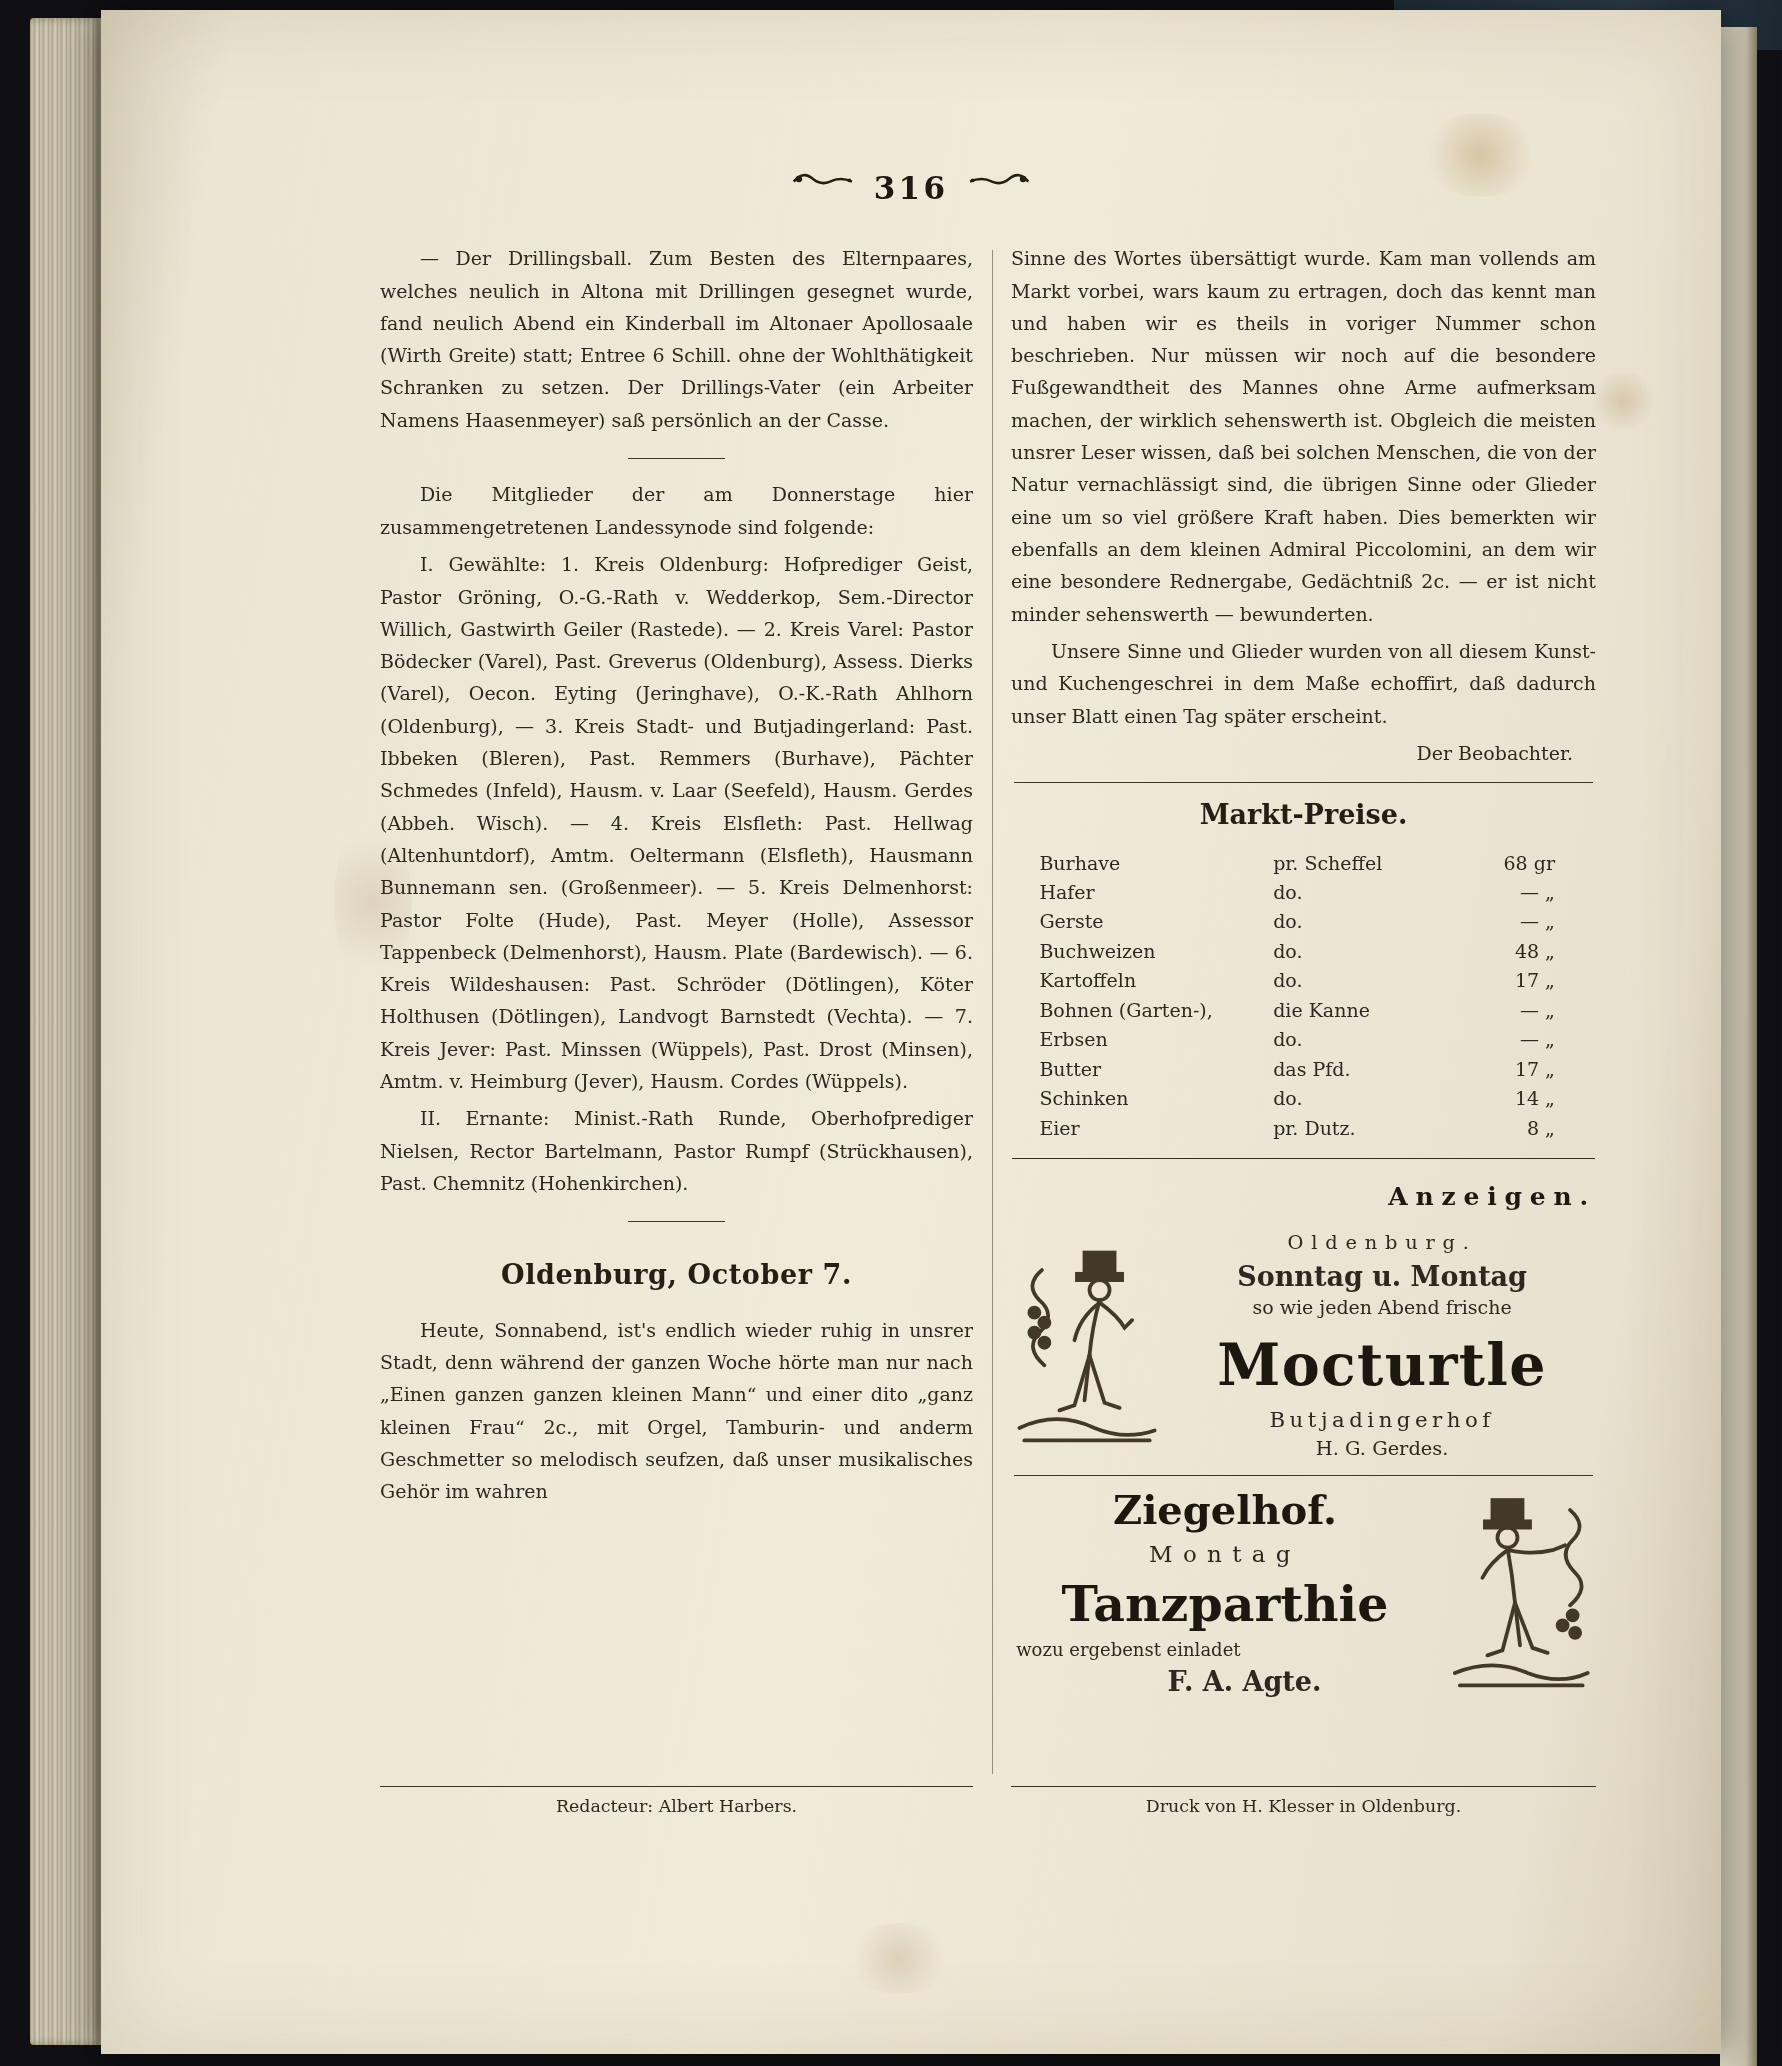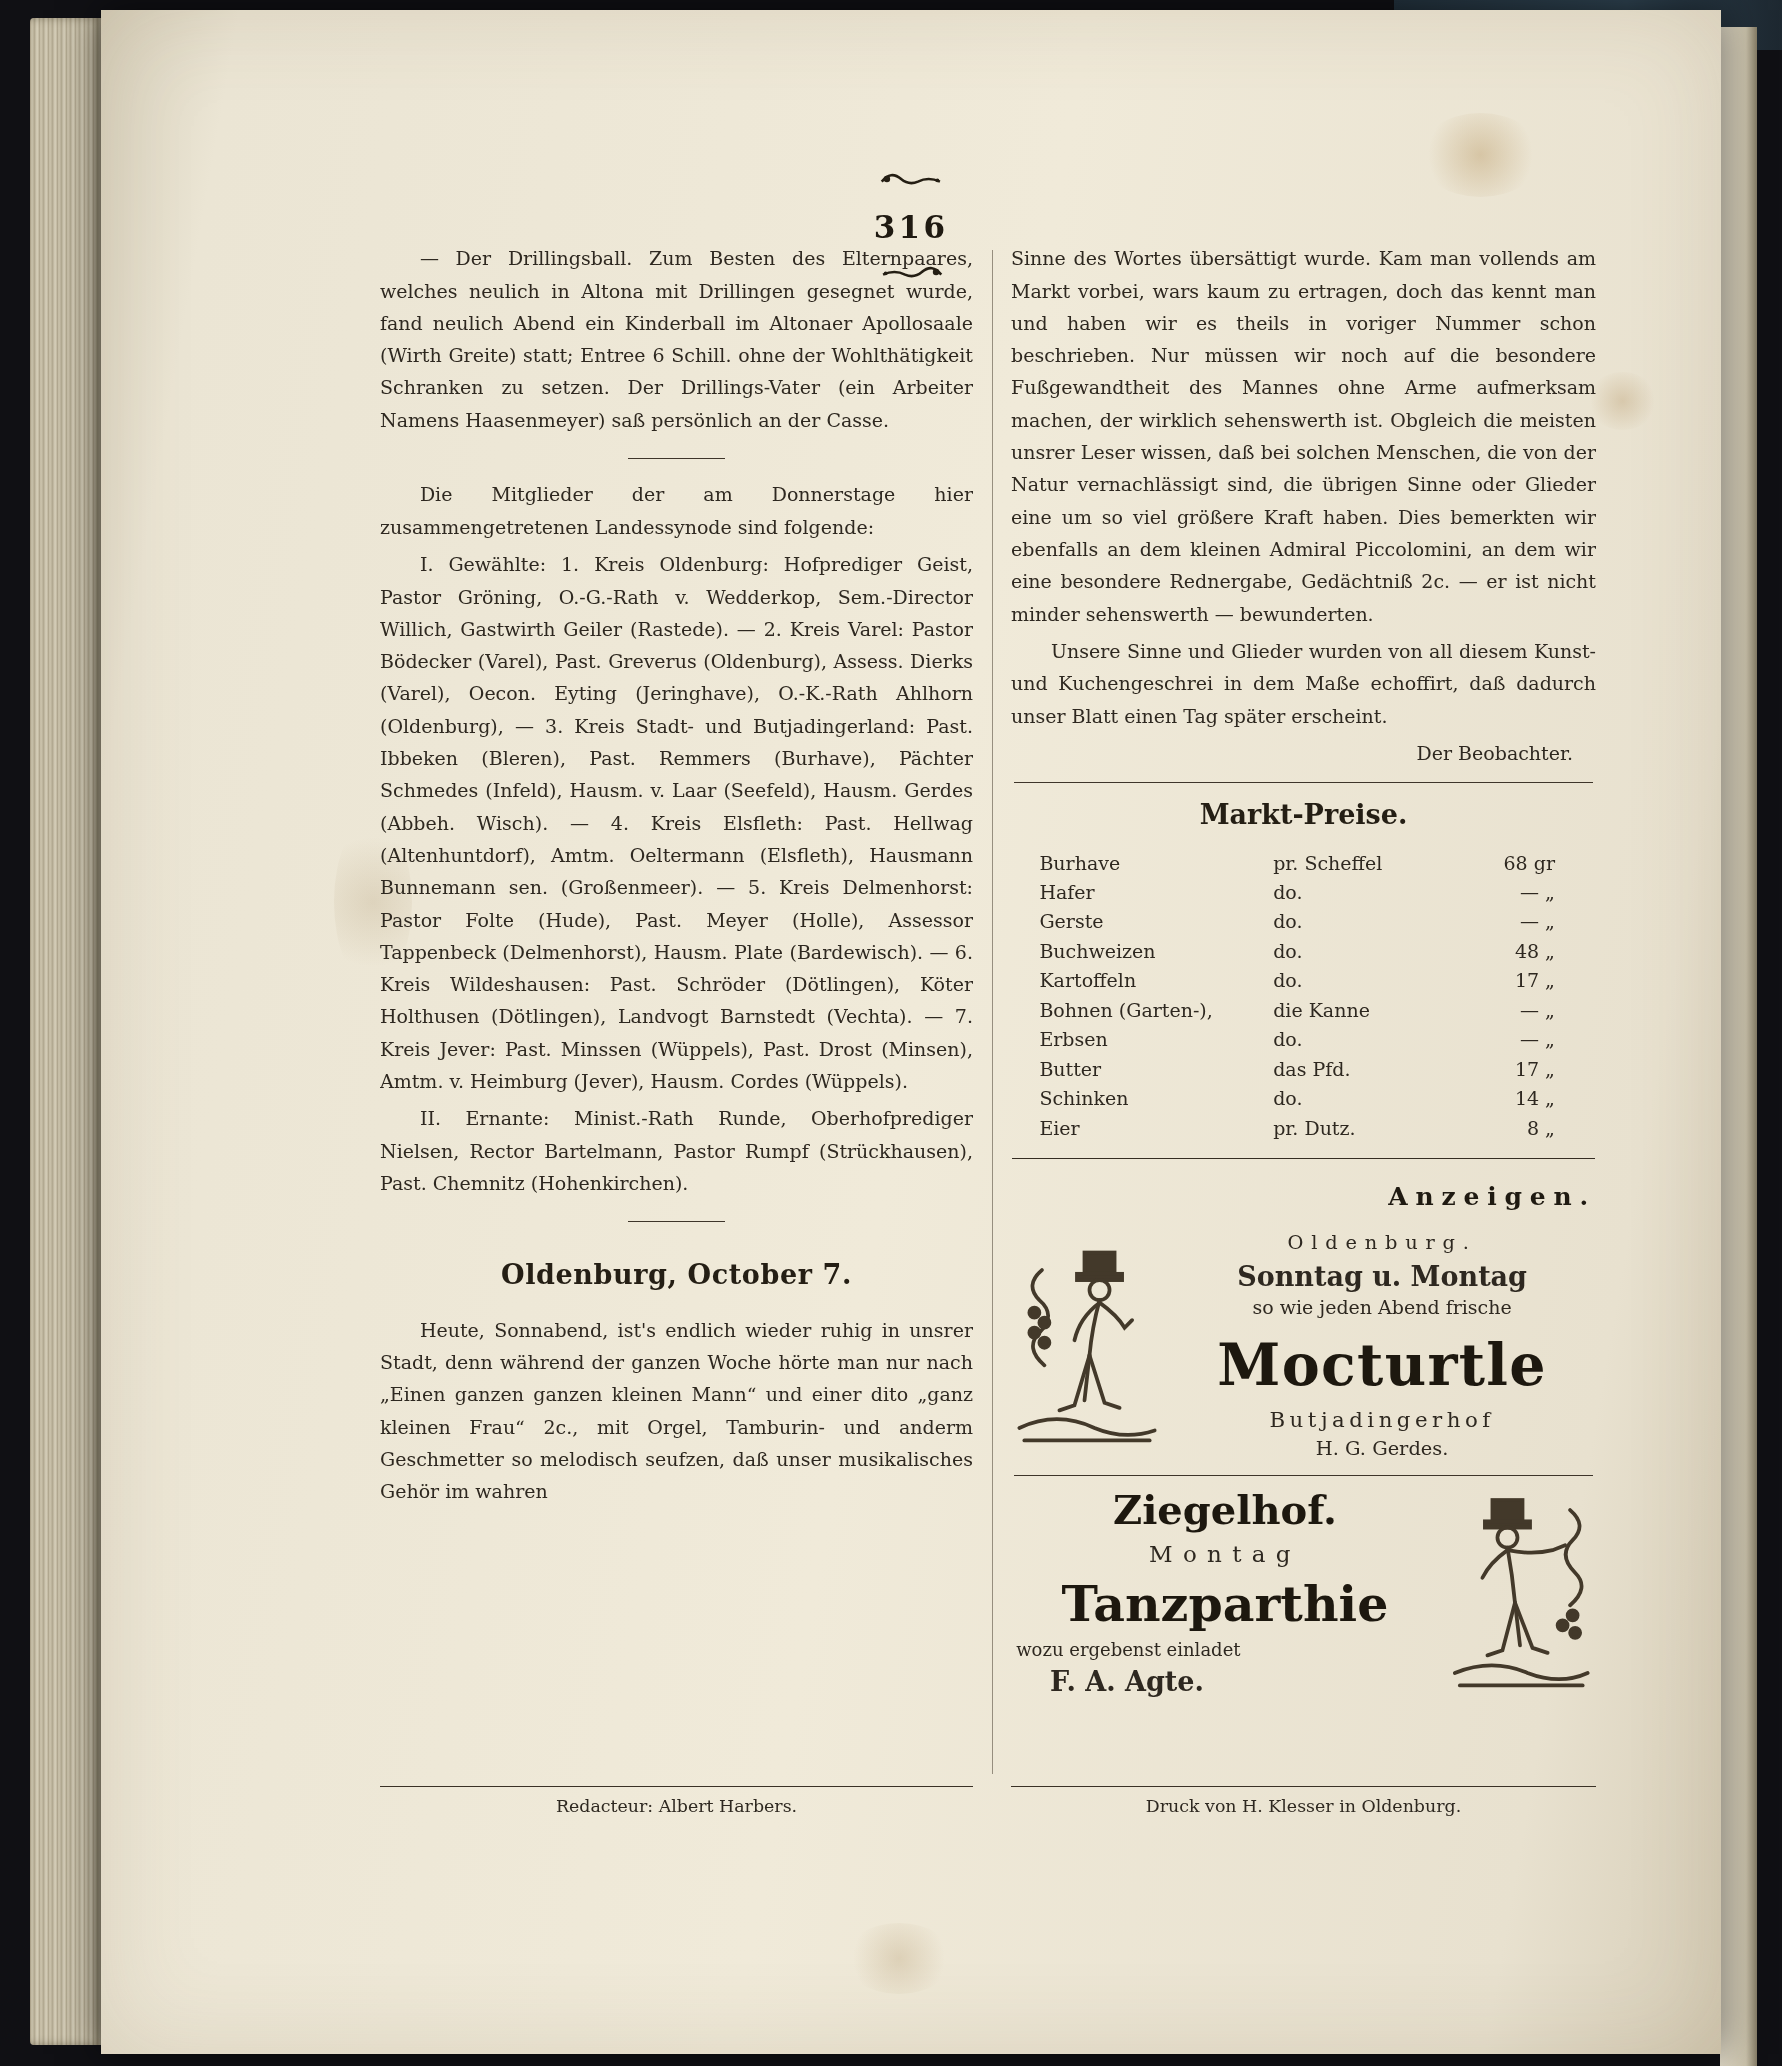--- a/index.html
+++ b/index.html
@@ -14,21 +14,21 @@
              background:linear-gradient(90deg,#e3dcc9,#c9c1aa 70%,#857c66);}
   .page{position:absolute;left:101px;top:10.3px;width:1620px;height:2044px;
         background:linear-gradient(100deg,#d9d2be,#ebe5d4 7%,#f0ead9 50%,#e8e1cf 88%,#d6cdb7);
         box-shadow:0 0 39px rgba(0,0,0,.55), inset 0 0 97px rgba(110,90,50,.16);}
   .stain{position:absolute;border-radius:50%;pointer-events:none;}
   .s1{left:1318px;top:103px;width:123px;height:84px;background:radial-gradient(circle,rgba(160,115,45,.28),rgba(160,115,45,0) 70%);}
   .s2{left:1486px;top:362px;width:71px;height:58px;background:radial-gradient(circle,rgba(150,105,40,.22),rgba(150,105,40,0) 70%);}
   .s3{left:743px;top:1913px;width:110px;height:71px;background:radial-gradient(circle,rgba(140,100,40,.18),rgba(140,100,40,0) 70%);}
   .s4{left:233px;top:808px;width:78px;height:168px;background:radial-gradient(circle,rgba(130,95,40,.14),rgba(130,95,40,0) 70%);}
 
-  .masthead{position:absolute;top:160px;left:0;width:100%;display:flex;align-items:center;justify-content:center;gap:18px;flex-direction:column;}
+  .masthead{position:absolute;top:160px;left:0;width:100%;display:flex;align-items:flex-start;justify-content:center;gap:18px;}
   .page-num{font-size:31px;font-weight:bold;letter-spacing:3.2px;color:#1f1a11;}
   .orn{width:65px;height:20.7px;}
 
   .divider{position:absolute;left:891px;top:240px;width:1.3px;height:1524px;background:rgba(62,52,38,.5);}
 
   .col{position:absolute;top:232px;height:1530px;overflow:hidden;text-align:justify;
        font-size:19px;line-height:1.7;color:#2e2820;}
   .col-left{left:279px;width:593px;}
   .col-right{left:910px;width:585px;}
 
@@ -57,21 +57,21 @@
   .ad-line-lg{font-size:27px;font-weight:bold;margin:1.3px 0;text-align:center;}
   .ad-line-sm{font-size:19px;margin:2.6px 0;}
   .ad-brand{font-size:57px;font-weight:bold;letter-spacing:1.3px;margin:9px 0 6.5px;color:#1d180f;}
   .ad-sub{font-size:21.3px;letter-spacing:4.5px;margin:2.6px 0;}
   .ad-name{font-size:19.4px;margin-top:3.9px;}
 
   .ad2-title{font-size:40px;font-weight:bold;color:#1d180f;}
   .ad2-day{font-size:23px;letter-spacing:10.3px;margin:5.2px 0;}
   .ad2-brand{font-size:49px;font-weight:bold;color:#1d180f;margin:2.6px 0;}
   .ad2-sm{font-size:18px;text-align:left;padding-left:5.2px;margin-top:3.9px;}
-  .ad2-name{font-size:27px;font-weight:bold;text-align:left;padding-left:39px;margin-top:3.9px;}
+  .ad2-name{font-size:27px;font-weight:bold;text-align:center;padding-left:39px;margin-top:3.9px;}
 
   .footer-left,.footer-right{position:absolute;top:1776px;border-top:1.3px solid #3a3126;
         padding-top:9px;text-align:center;font-size:17.4px;color:#2e2820;}
   .footer-left{left:279px;width:593px;}
   .footer-right{left:910px;width:585px;}
 </style>
 </head>
 <body>
 
 <div class="scene">

